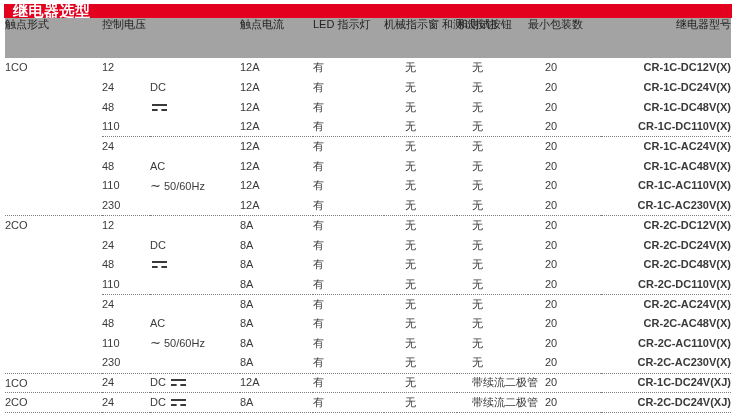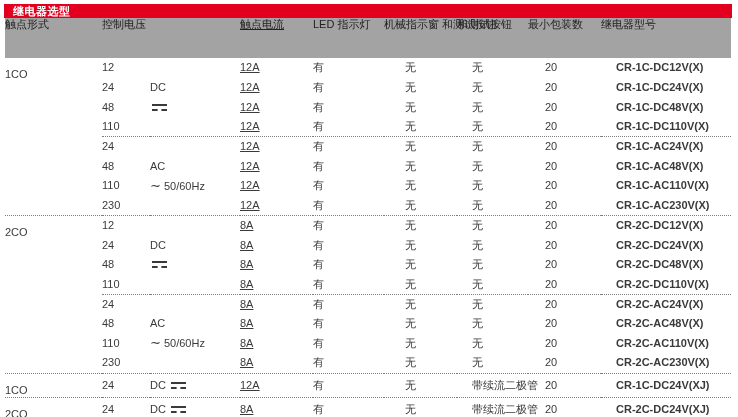--- a/index.html
+++ b/index.html
@@ -6,21 +6,21 @@
   body {
     width:738px; height:417px; position:relative; overflow:hidden;
     font-family:"Liberation Sans", sans-serif;
     -webkit-font-smoothing:antialiased;
   }
   .page { position:relative; width:738px; height:417px; }
 
   .title-bar {
     position:absolute; left:4px; top:4px; width:728px; height:14px;
     background:#e2001e; color:#ffffff;
-    font-size:11px; line-height:14px; font-weight:bold;
+    font-size:15px; line-height:14px; font-weight:bold;
     padding-left:9px; box-sizing:border-box;
     letter-spacing:0.5px;
   }
 
   table.relay {
     position:absolute; left:5px; top:18px; width:726px;
     border-collapse:collapse; table-layout:fixed;
     font-size:11px; color:#3a3a3a;
   }
   table.relay td { padding:0; overflow:visible; white-space:nowrap; }
@@ -30,31 +30,31 @@
   thead td {
     background:#a3a3a3; vertical-align:top;
     padding-top:5px; line-height:13px;
     color:#222; white-space:pre-line;
   }
 
   
   td.c1 { padding-left:9px; }
   td.c2 { padding-left:5px;margin-left:16px; }
   td.c3 { padding-left:5px; }
-  td.c4 { padding-left:5px;text-decoration:underline; }
+  td.c4 { padding-left:5px; }
   td.c5 { padding-left:5px; }
   td.c6 { padding-left:5px; }
   td.c7 { padding-left:5px; }
   td.c8 { padding-left:5px; }
-  td.c9 { padding-left:5px; }
+  td.c9 { padding-left:5px;text-align:right; }
 
   
   tbody tr { height:19.7px; }
   tbody td { vertical-align:middle; line-height:13px; }
-  tbody td.c1 { vertical-align:top; padding-top:10px;margin-left:42px; }
+  tbody td.c1 { vertical-align:top; padding-top:3px;margin-left:42px; }
   tbody td.c6 { padding-left:21px; }
   tbody td.c7 { padding-left:15px; }
   tbody td.c8 { padding-left:17px; }
   tbody td.c9 { padding-left:15px;font-weight:bold; }
 
   
   tr.sep-partial td { border-bottom:1px dotted #7d7d7d; }
   tr.sep-full td    { border-bottom:1px dotted #7d7d7d; }
   td.group-span     { border-bottom:1px dotted #7d7d7d; }
 

